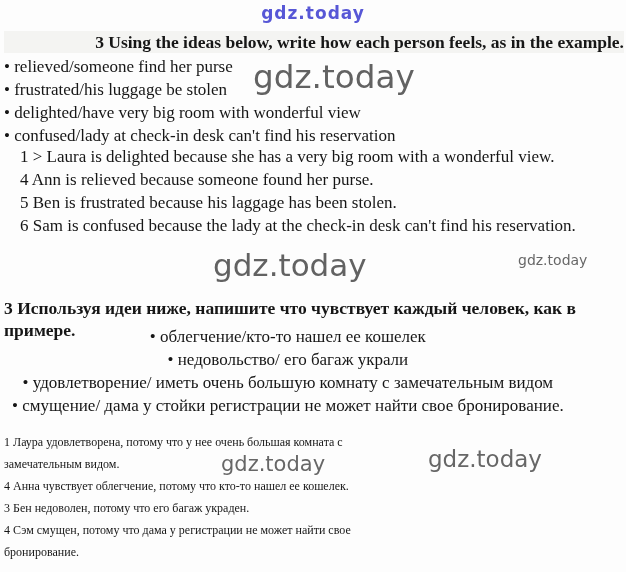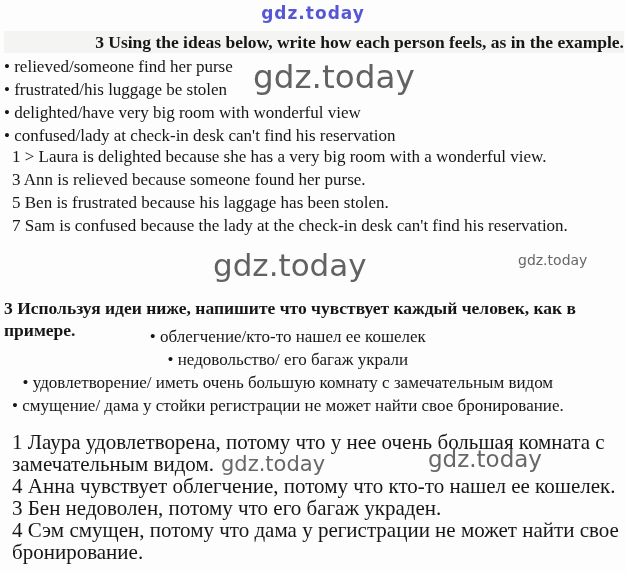--- a/index.html
+++ b/index.html
@@ -19,29 +19,29 @@
 
   
   .en-heading {
     left: 4px; top: 31px; right: 2px;
     font-weight: bold; font-size: 17.5px; line-height: 22px;
     background: #f4f4f2;
     white-space: nowrap;
     text-align: right;
   }
   .en-bullets { left: 4px; top: 55px; font-size: 17px; line-height: 23px; }
-  .en-answers { left: 12px; top: 145px; font-size: 17px; line-height: 23px; }
+  .en-answers { left: 20px; top: 145px; font-size: 17px; line-height: 23px; }
 
   
   .ru-heading {
     left: 4px; top: 281px;
     font-weight: bold; font-size: 17.5px; line-height: 22px; margin-top: 16px;
   }
   .ru-bullets { left: 12px; top: 325px; font-size: 17px; line-height: 23px; text-align: center; }
-  .ru-answers { left: 12px; top: 431px; font-size: 21px; line-height: 22px; }
+  .ru-answers { left: 4px; top: 431px; font-size: 12px; line-height: 22px; }
 
   
   .wm {
     font-family: "DejaVu Sans", sans-serif;
     color: #4d4d4d;
     white-space: nowrap;
     pointer-events: none;
   }
   .wm-top {
     left: 0; top: 3px; width: 100%;
@@ -95,23 +95,23 @@
 
   <div class="abs en-bullets">
     <div class="line">• relieved/someone find her purse</div>
     <div class="line">• frustrated/his luggage be stolen</div>
     <div class="line">• delighted/have very big room with wonderful view</div>
     <div class="line">• confused/lady at check-in desk can't find his reservation</div>
   </div>
 
   <div class="abs en-answers">
     <div class="line">1 &gt; Laura is delighted because she has a very big room with a wonderful view.</div>
-    <div class="line">3 Ann is relieved because someone found her purse.</div>
+    <div class="line">4 Ann is relieved because someone found her purse.</div>
     <div class="line">5 Ben is frustrated because his laggage has been stolen.</div>
-    <div class="line">7 Sam is confused because the lady at the check-in desk can't find his reservation.</div>
+    <div class="line">6 Sam is confused because the lady at the check-in desk can't find his reservation.</div>
   </div>
 
   <div class="abs ru-heading">
     <div class="line">3 Используя идеи ниже, напишите что чувствует каждый человек, как в</div>
     <div class="line">примере.</div>
   </div>
 
   <div class="abs ru-bullets">
     <div class="line">• облегчение/кто-то нашел ее кошелек</div>
     <div class="line">• недовольство/ его багаж украли</div>

